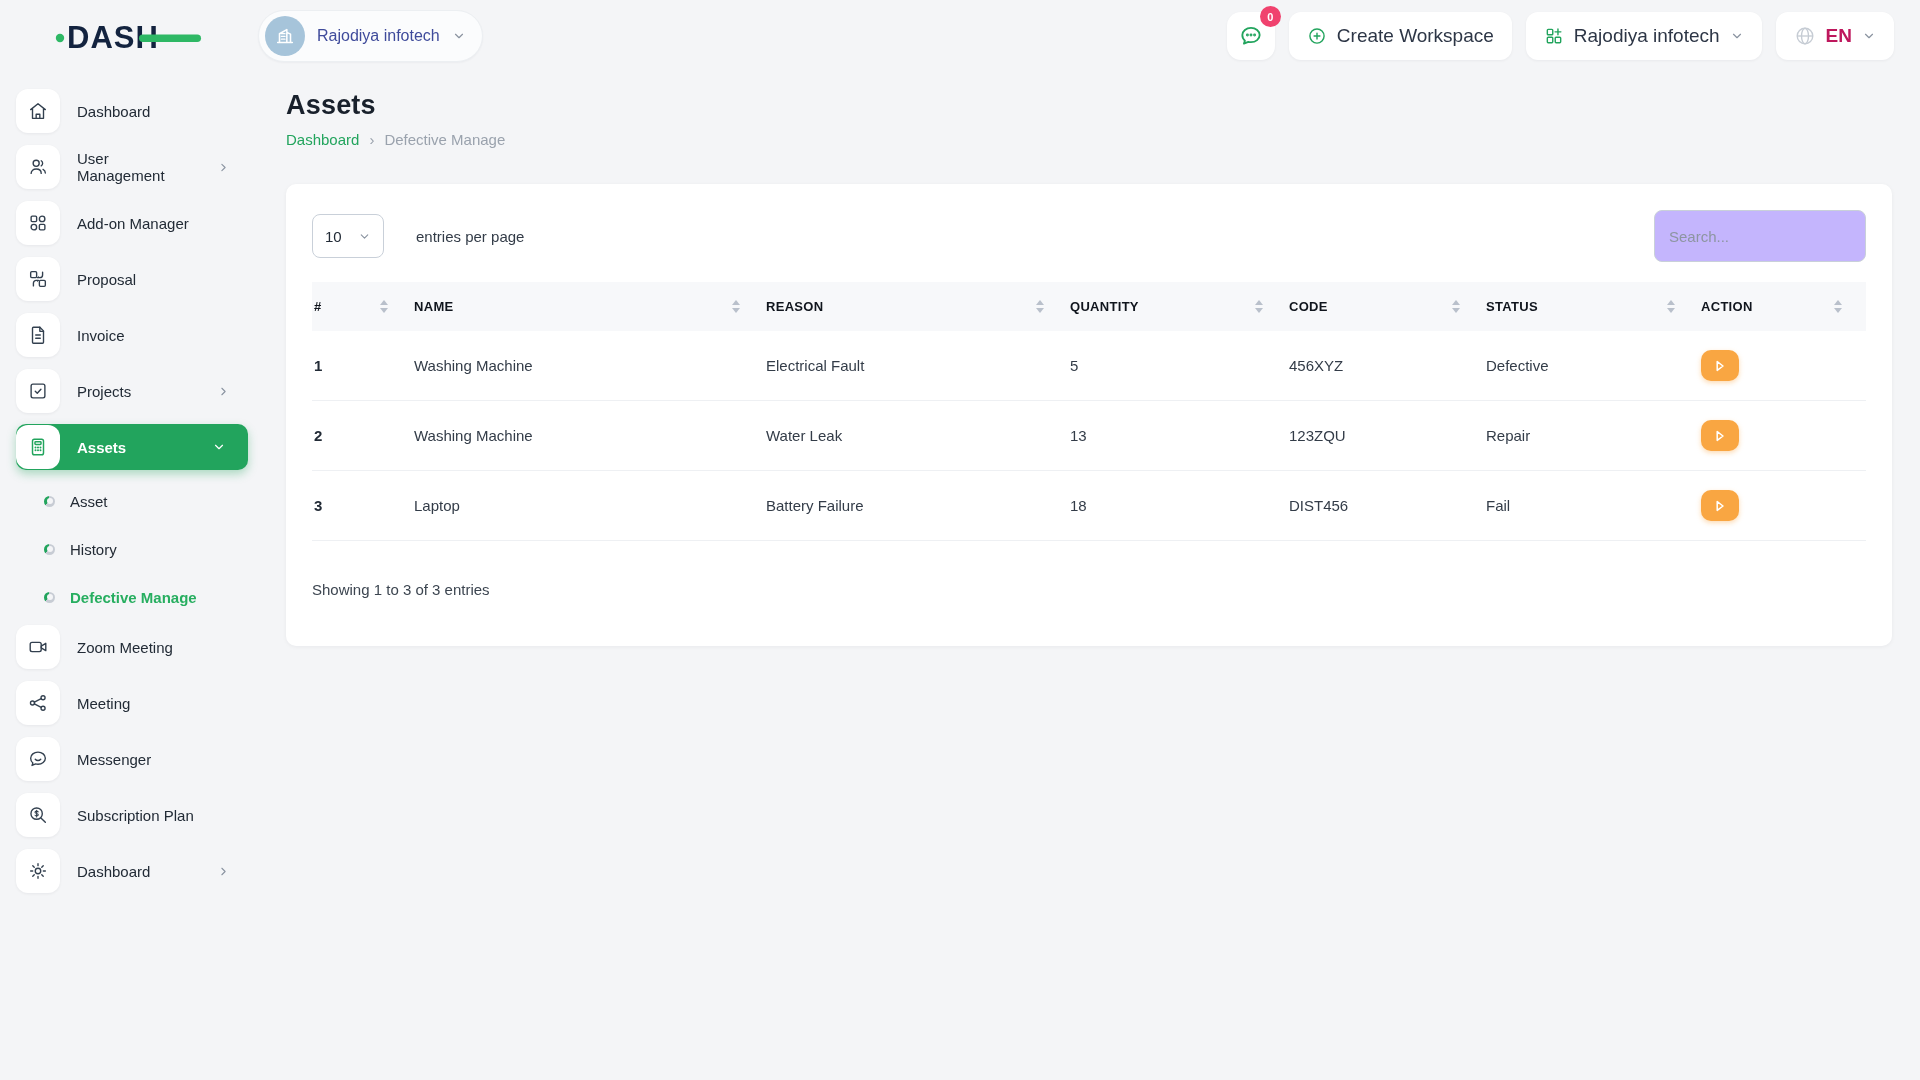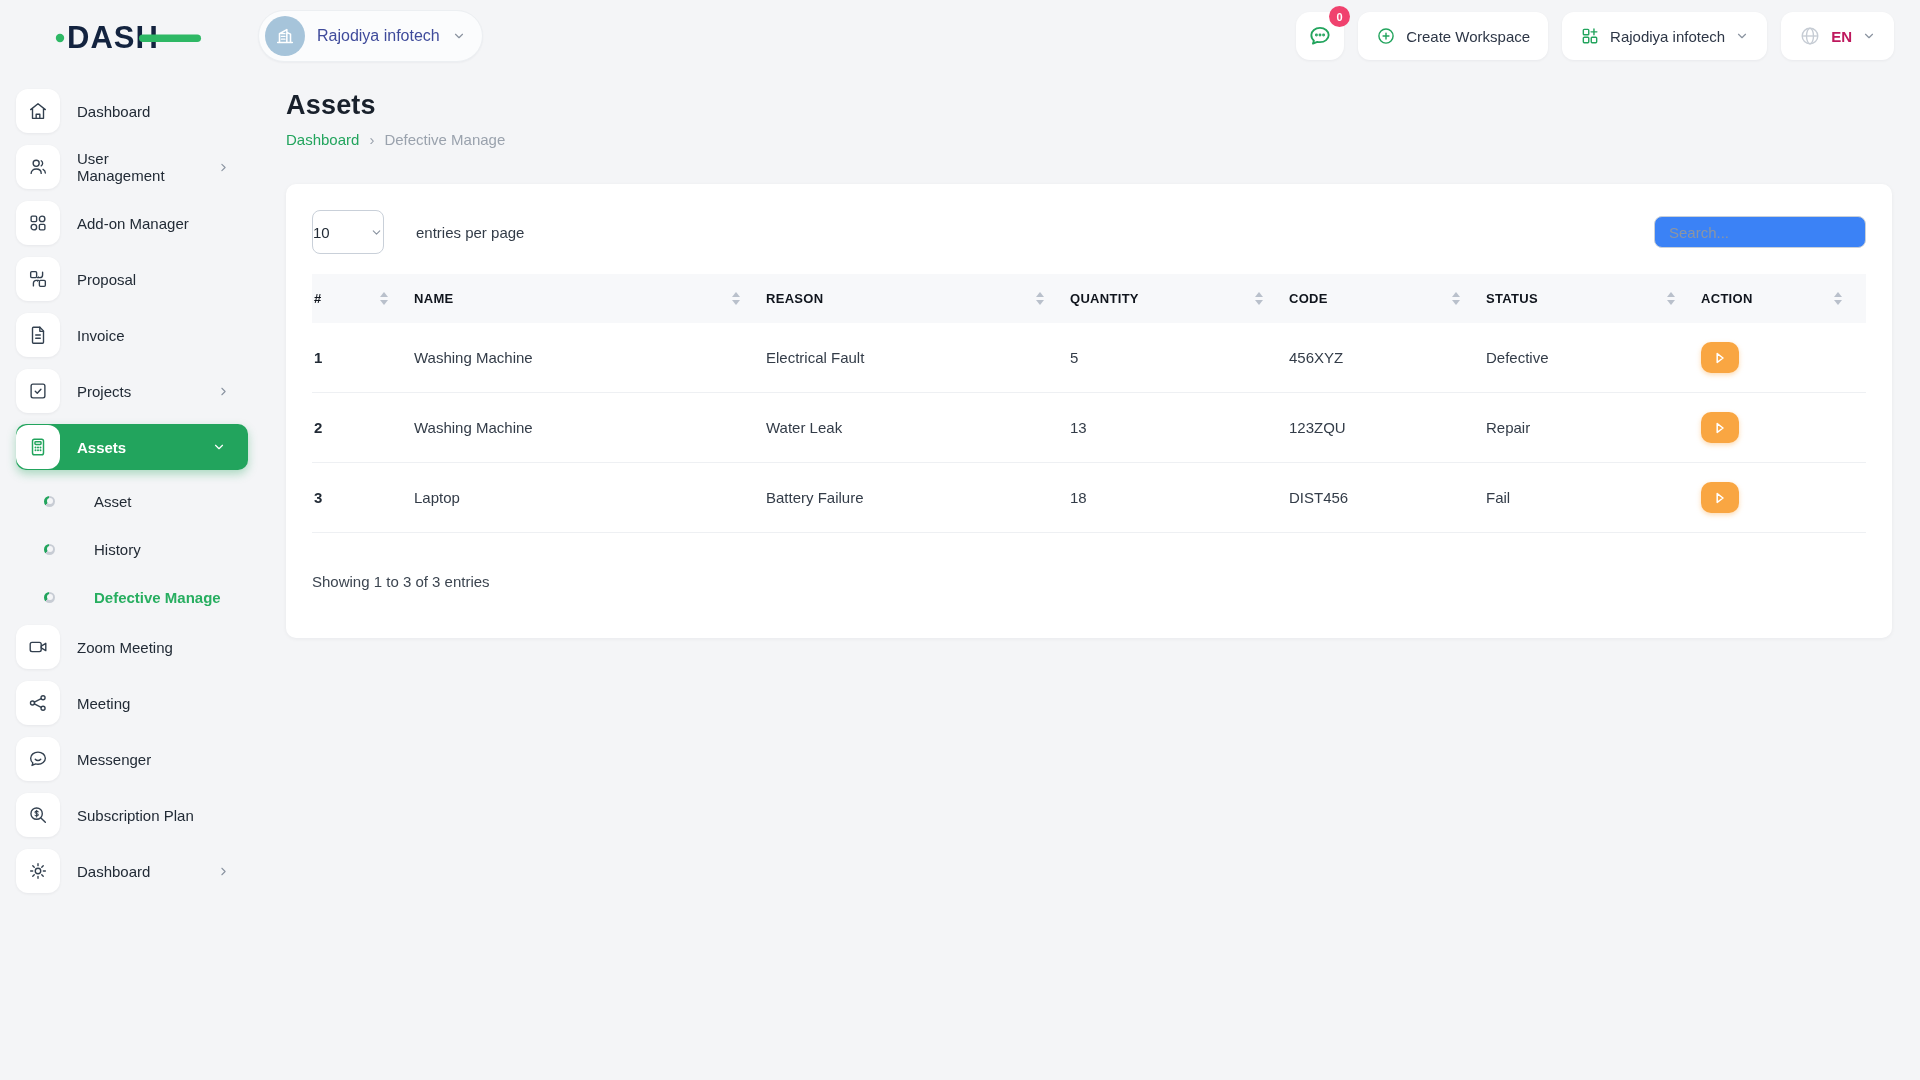--- a/index.html
+++ b/index.html
@@ -23,62 +23,62 @@
   .ws-name { color:#3f4b9b; font-size:16px; font-weight:500; }
   .chev { stroke:#8a93a0; fill:none; stroke-width:2; stroke-linecap:round; stroke-linejoin:round; }
   .topbar-right { margin-left:auto; margin-right:26px; display:flex; align-items:center; gap:14px; }
   .icon-btn { position:relative; width:48px; height:48px; background:#fff; border:none;
     border-radius:14px; display:flex; align-items:center; justify-content:center;
     box-shadow:0 1px 3px rgba(15,23,42,.05); cursor:pointer; }
   .badge { position:absolute; top:-6px; right:-6px; min-width:21px; height:21px;
     background:#f0426e; color:#fff; font-size:11px; font-weight:700;
     border-radius:50%; display:flex; align-items:center; justify-content:center; }
   .pill-btn { display:flex; align-items:center; gap:10px; background:#fff; border:none;
-    border-radius:12px; height:48px; padding:0 18px; font-size:15px; font-weight:500;
+    border-radius:12px; height:48px; padding:0 18px; font-size:19px; font-weight:500;
     color:#2d3646; font-family:inherit; box-shadow:0 1px 3px rgba(15,23,42,.05); cursor:pointer; }
   .en-label { color:#be185d; font-weight:700; }
   
   .layout { display:flex; }
   .sidebar { width:258px; padding:16px 10px 0 16px; flex-shrink:0; }
   .side-item { display:flex; align-items:center; gap:17px; height:46px; margin-bottom:10px;
     cursor:pointer; border-radius:10px; }
   .icon-box { width:44px; height:44px; background:#fff; border-radius:12px; flex-shrink:0;
     display:flex; align-items:center; justify-content:center;
     box-shadow:0 1px 3px rgba(15,23,42,.06); }
   .side-label { font-size:15px; font-weight:500; color:#222b36; }
   .side-chev { margin-left:auto; margin-right:18px; }
   .side-item.active { background:#22a45d; padding-right:4px;
     box-shadow:0 4px 10px rgba(34,164,93,.35); }
   .side-item.active .icon-box { box-shadow:none; }
   .side-item.active .side-label { color:#fff; font-weight:700; }
   .side-item.active .chev { stroke:#fff; }
   .sub-item { display:flex; align-items:center; gap:15px; height:42px; margin:2px 0 6px 28px;
     cursor:pointer; }
-  .sub-label { font-size:15px; font-weight:500; color:#232b35;margin-left:24px; }
+  .sub-label { font-size:15px; font-weight:500; color:#232b35; }
   .sub-item.current .sub-label { color:#27ae60; font-weight:700; }
   .donut { position:relative; width:11px; height:11px; border-radius:50%;
     background:conic-gradient(from 230deg, #22a45d 0 120deg, #c7ccd4 120deg 360deg); }
   .donut::after { content:''; position:absolute; inset:2.5px; border-radius:50%; background:#f4f5f7; }
   
   .main { flex:1; padding:18px 28px 0 28px; }
   .page-title { font-size:27px; font-weight:700; color:#19212c; letter-spacing:.2px; }
   .breadcrumb { display:flex; align-items:center; gap:10px; margin-top:10px; font-size:15px; }
   .crumb-link { color:#22a45d; text-decoration:none; cursor:pointer; }
   .crumb-sep { color:#9aa2ad; font-size:15px; }
   .crumb-current { color:#9aa2ad; }
   .card { margin-top:36px; background:#fff; border-radius:10px;
     box-shadow:0 1px 4px rgba(15,23,42,.05); padding:26px 26px 48px 26px; }
   .controls { display:flex; align-items:center; margin-bottom:20px; }
   .select-box { display:flex; align-items:center; justify-content:space-between;
     width:72px; height:44px; border:1px solid #c9d0d9; border-radius:8px;
-    padding:0 0; font-size:15px; color:#222b36; background:#fff; cursor:pointer; }
+    padding:0 12px; font-size:15px; color:#222b36; background:#fff; cursor:pointer; }
   .entries-label { margin-left:32px; font-size:15px; color:#333c48; }
-  .search-input { margin-left:auto; width:212px; height:32px; border:1px solid #c9d0d9;
+  .search-input { margin-left:auto; width:212px; height:52px; border:1px solid #c9d0d9;
     border-radius:8px; padding:0 14px; font-size:15px; color:#222b36;
-    font-family:inherit; background:#3b82f6; outline:none; }
+    font-family:inherit; background:#c4b5fd; outline:none; }
   .search-input::placeholder { color:#8d95a1; }
   table { width:100%; border-collapse:collapse; table-layout:fixed; }
   thead tr { background:#f7f8fa; }
   th { text-align:left; font-size:13px; font-weight:700; color:#10151d;
     text-transform:uppercase; letter-spacing:.3px; padding:17px 10px 17px 2px; }
   th .th-inner { display:flex; align-items:center; justify-content:space-between; padding-right:14px; }
   .sort { display:inline-flex; flex-direction:column; gap:3px; }
   .sort i { width:0; height:0; border-left:4.5px solid transparent; border-right:4.5px solid transparent; }
   .sort .up { border-bottom:5px solid #b9c0cb; }
   .sort .down { border-top:5px solid #b9c0cb; }

